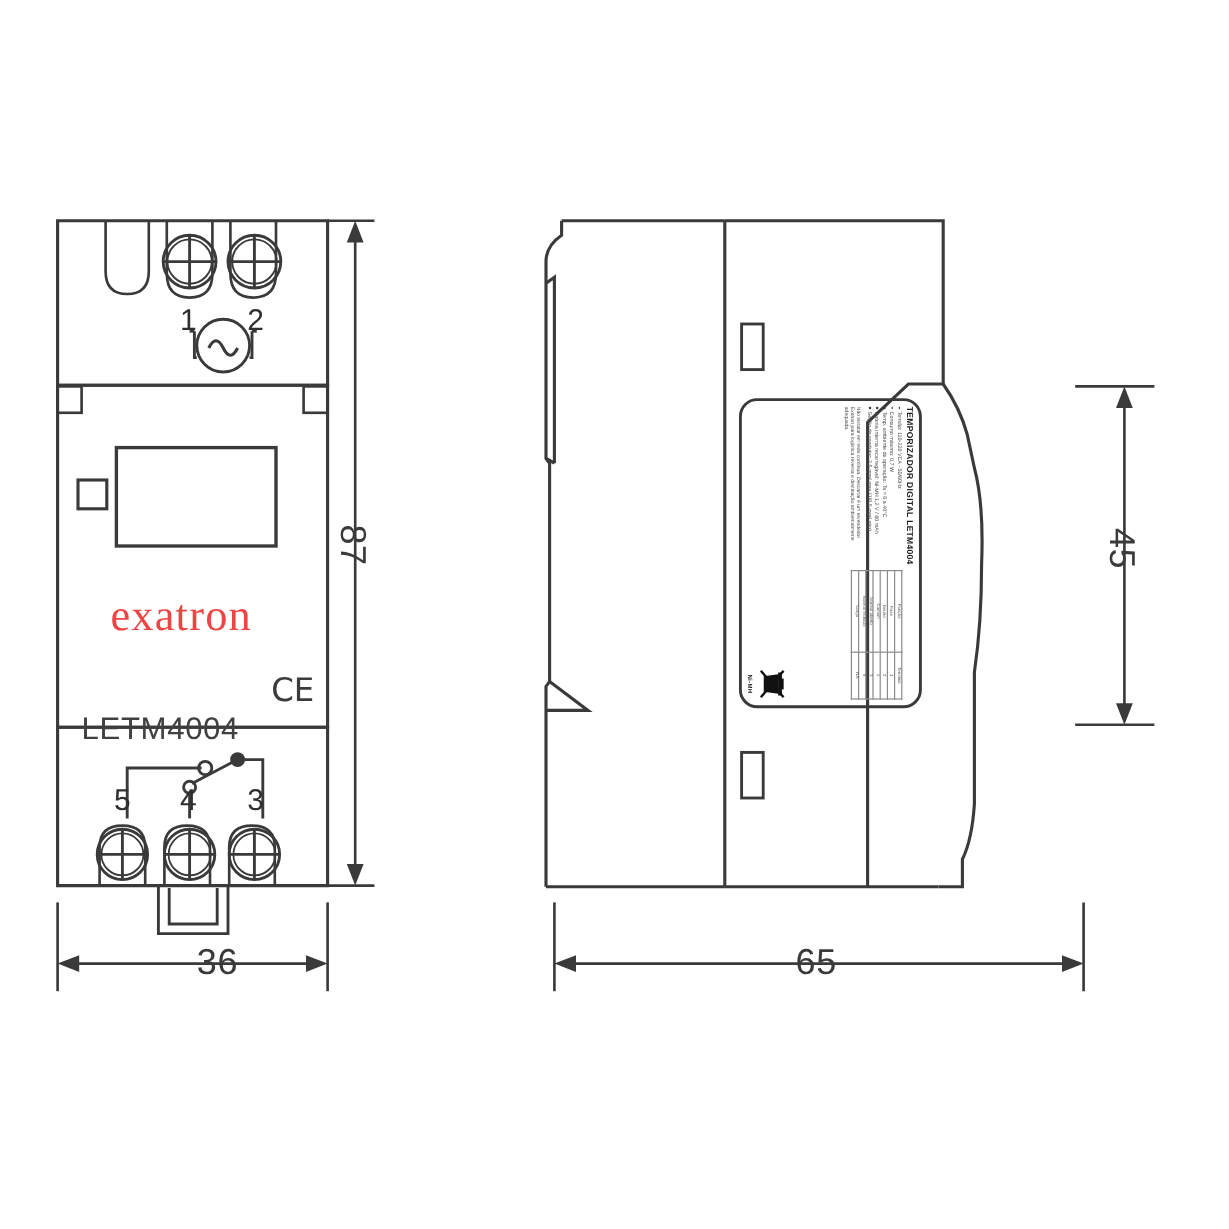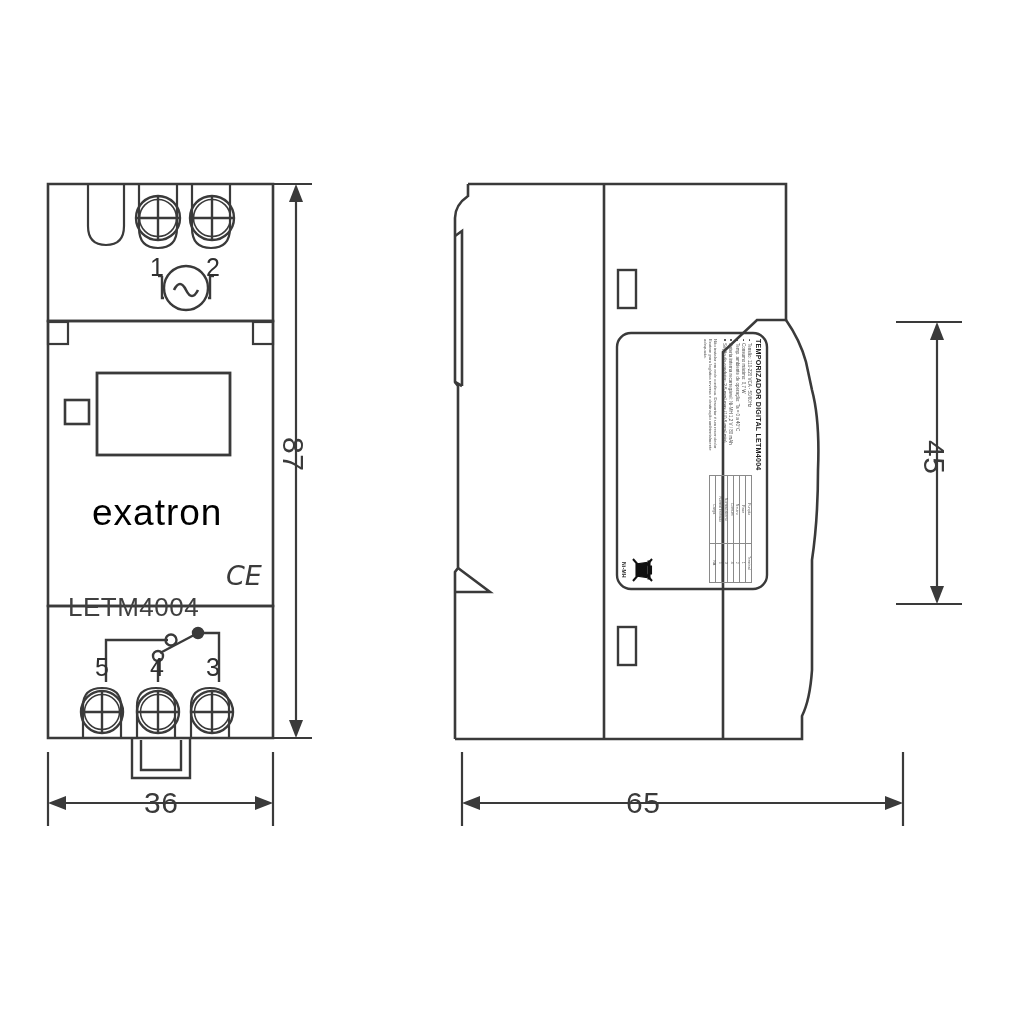--- a/index.html
+++ b/index.html
@@ -13,22 +13,22 @@
   svg.layer{position:absolute;left:0;top:0;width:1024px;height:1024px;}
   .txt{position:absolute;white-space:nowrap;}
 
   .dim-num{
     font-size:30px;letter-spacing:.5px;color:#3a3a3a;
     font-family:"Liberation Sans",sans-serif;
   }
   .rot90{transform:rotate(90deg);transform-origin:left top;}
 
   .brand{
-    font-size:37px;color:#000000;letter-spacing:1px;
-    font-family:Liberation Sans, sans-serif;font-weight:300;
+    font-size:37px;color:#ef4444;letter-spacing:1px;
+    font-family:Liberation Serif, serif;font-weight:300;
   }
   .model{
     font-size:26px;color:#404040;letter-spacing:.5px;
     font-family:"Liberation Sans",sans-serif;
   }
   .ce{font-size:27px;color:#3b3b3b;font-family:"DejaVu Sans",sans-serif;}
   .term-num{
     font-size:25px;color:#2f2f2f;
     font-family:"Liberation Sans",sans-serif;
   }
@@ -234,31 +234,31 @@
         <path d="M896,604 L962,604"></path>
         <path d="M937,334 L937,592"></path>
         <path d="M937,322 L930,340 L944,340 Z" fill="#3a3a3a" stroke="none"></path>
         <path d="M937,604 L930,586 L944,586 Z" fill="#3a3a3a" stroke="none"></path>
       </g>
     </g>
   </svg>
 
   <div class="txt brand" style="left:92px;top:492px;">exatron</div>
   <div class="txt model" style="left:68px;top:592px;">LETM4004</div>
-  <div class="txt ce" style="left:226px;top:560px;font-style:italic;">CE</div>
+  <div class="txt ce" style="left:226px;top:560px;">CE</div>
 
   <div class="txt term-num" style="left:150px;top:253px;">1</div>
   <div class="txt term-num" style="left:206px;top:253px;">2</div>
   <div class="txt term-num" style="left:95px;top:653px;">5</div>
   <div class="txt term-num" style="left:150px;top:653px;">4</div>
   <div class="txt term-num" style="left:206px;top:653px;">3</div>
 
   <div class="txt dim-num rot90" style="left:310px;top:437px;">87</div>
-  <div class="txt dim-num" style="left:144px;top:786px;">36</div>
-  <div class="txt dim-num" style="left:626px;top:786px;">65</div>
+  <div class="txt dim-num" style="left:164px;top:786px;">36</div>
+  <div class="txt dim-num" style="left:663px;top:786px;">65</div>
   <div class="txt dim-num rot90" style="left:951px;top:440px;">45</div>
 
   <div id="label-block">
     <div id="label-rot">
       <div class="lbl-title">TEMPORIZADOR DIGITAL LETM4004</div>
 
       <div class="lbl-body">
         <div class="lbl-specs">
           <div class="lbl-spec">Tensão: 110-220 VCA - 50/60Hz</div>
           <div class="lbl-spec">Consumo máximo: 0,7 W</div>

